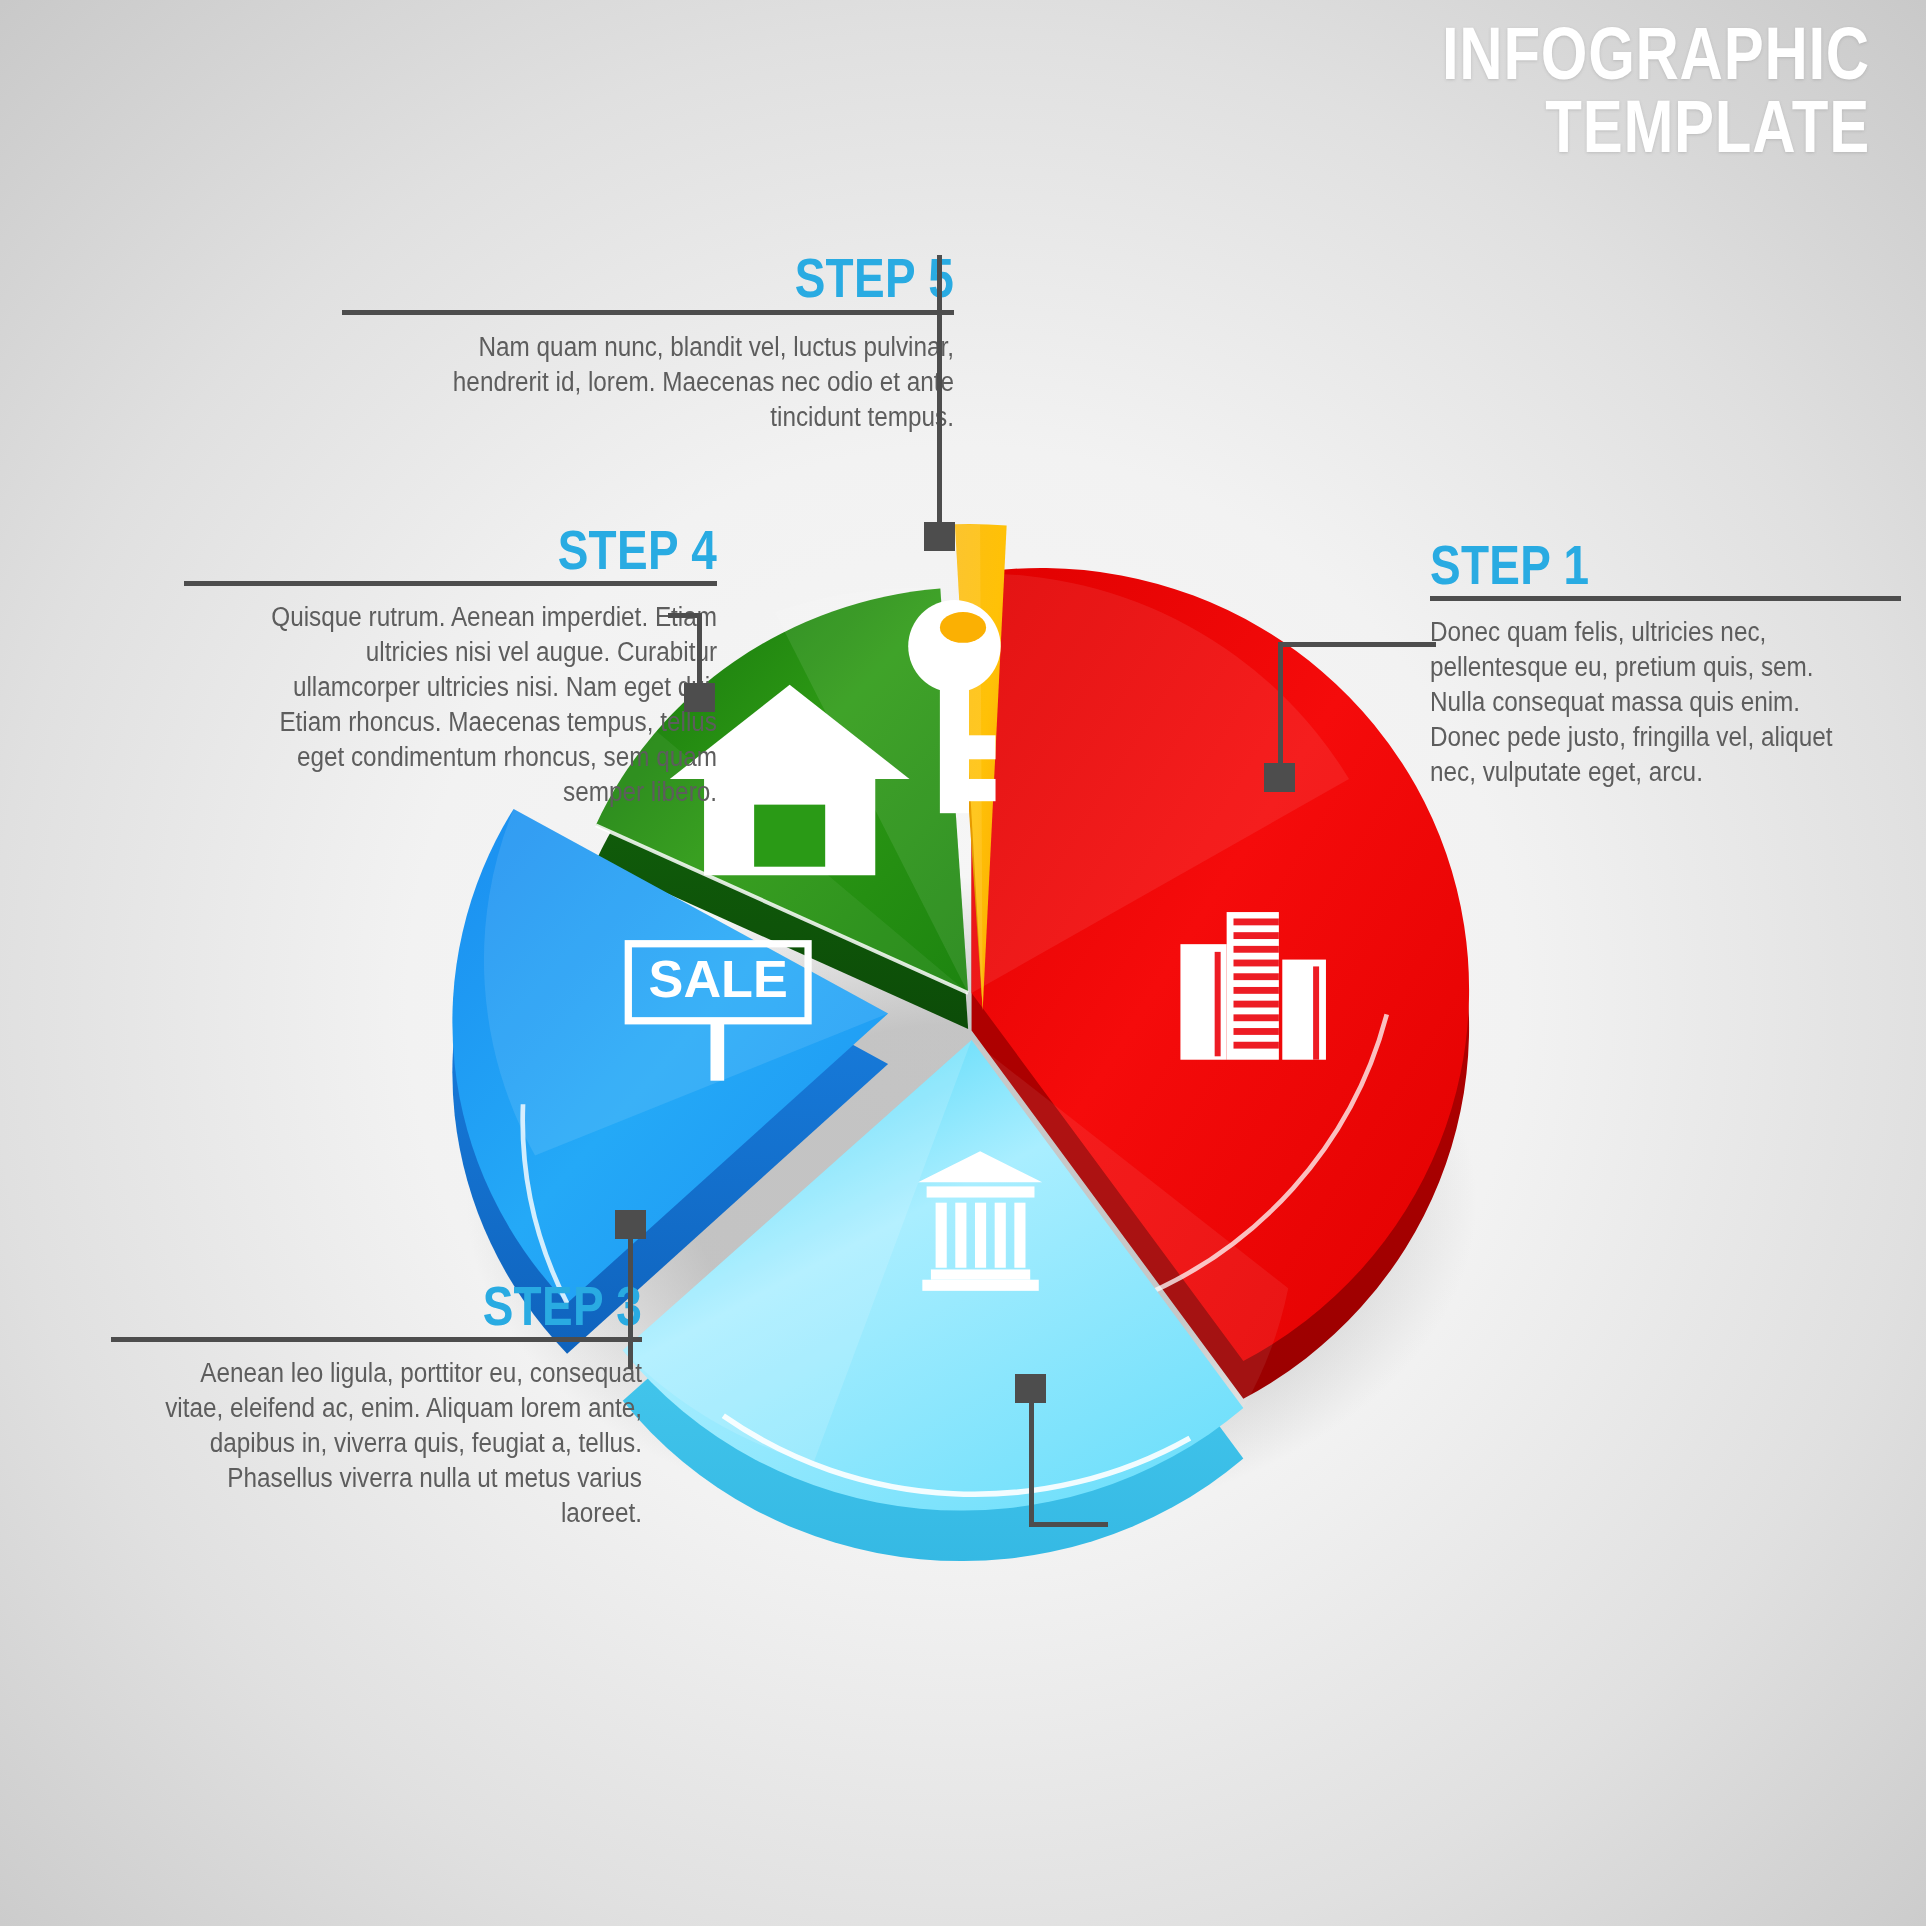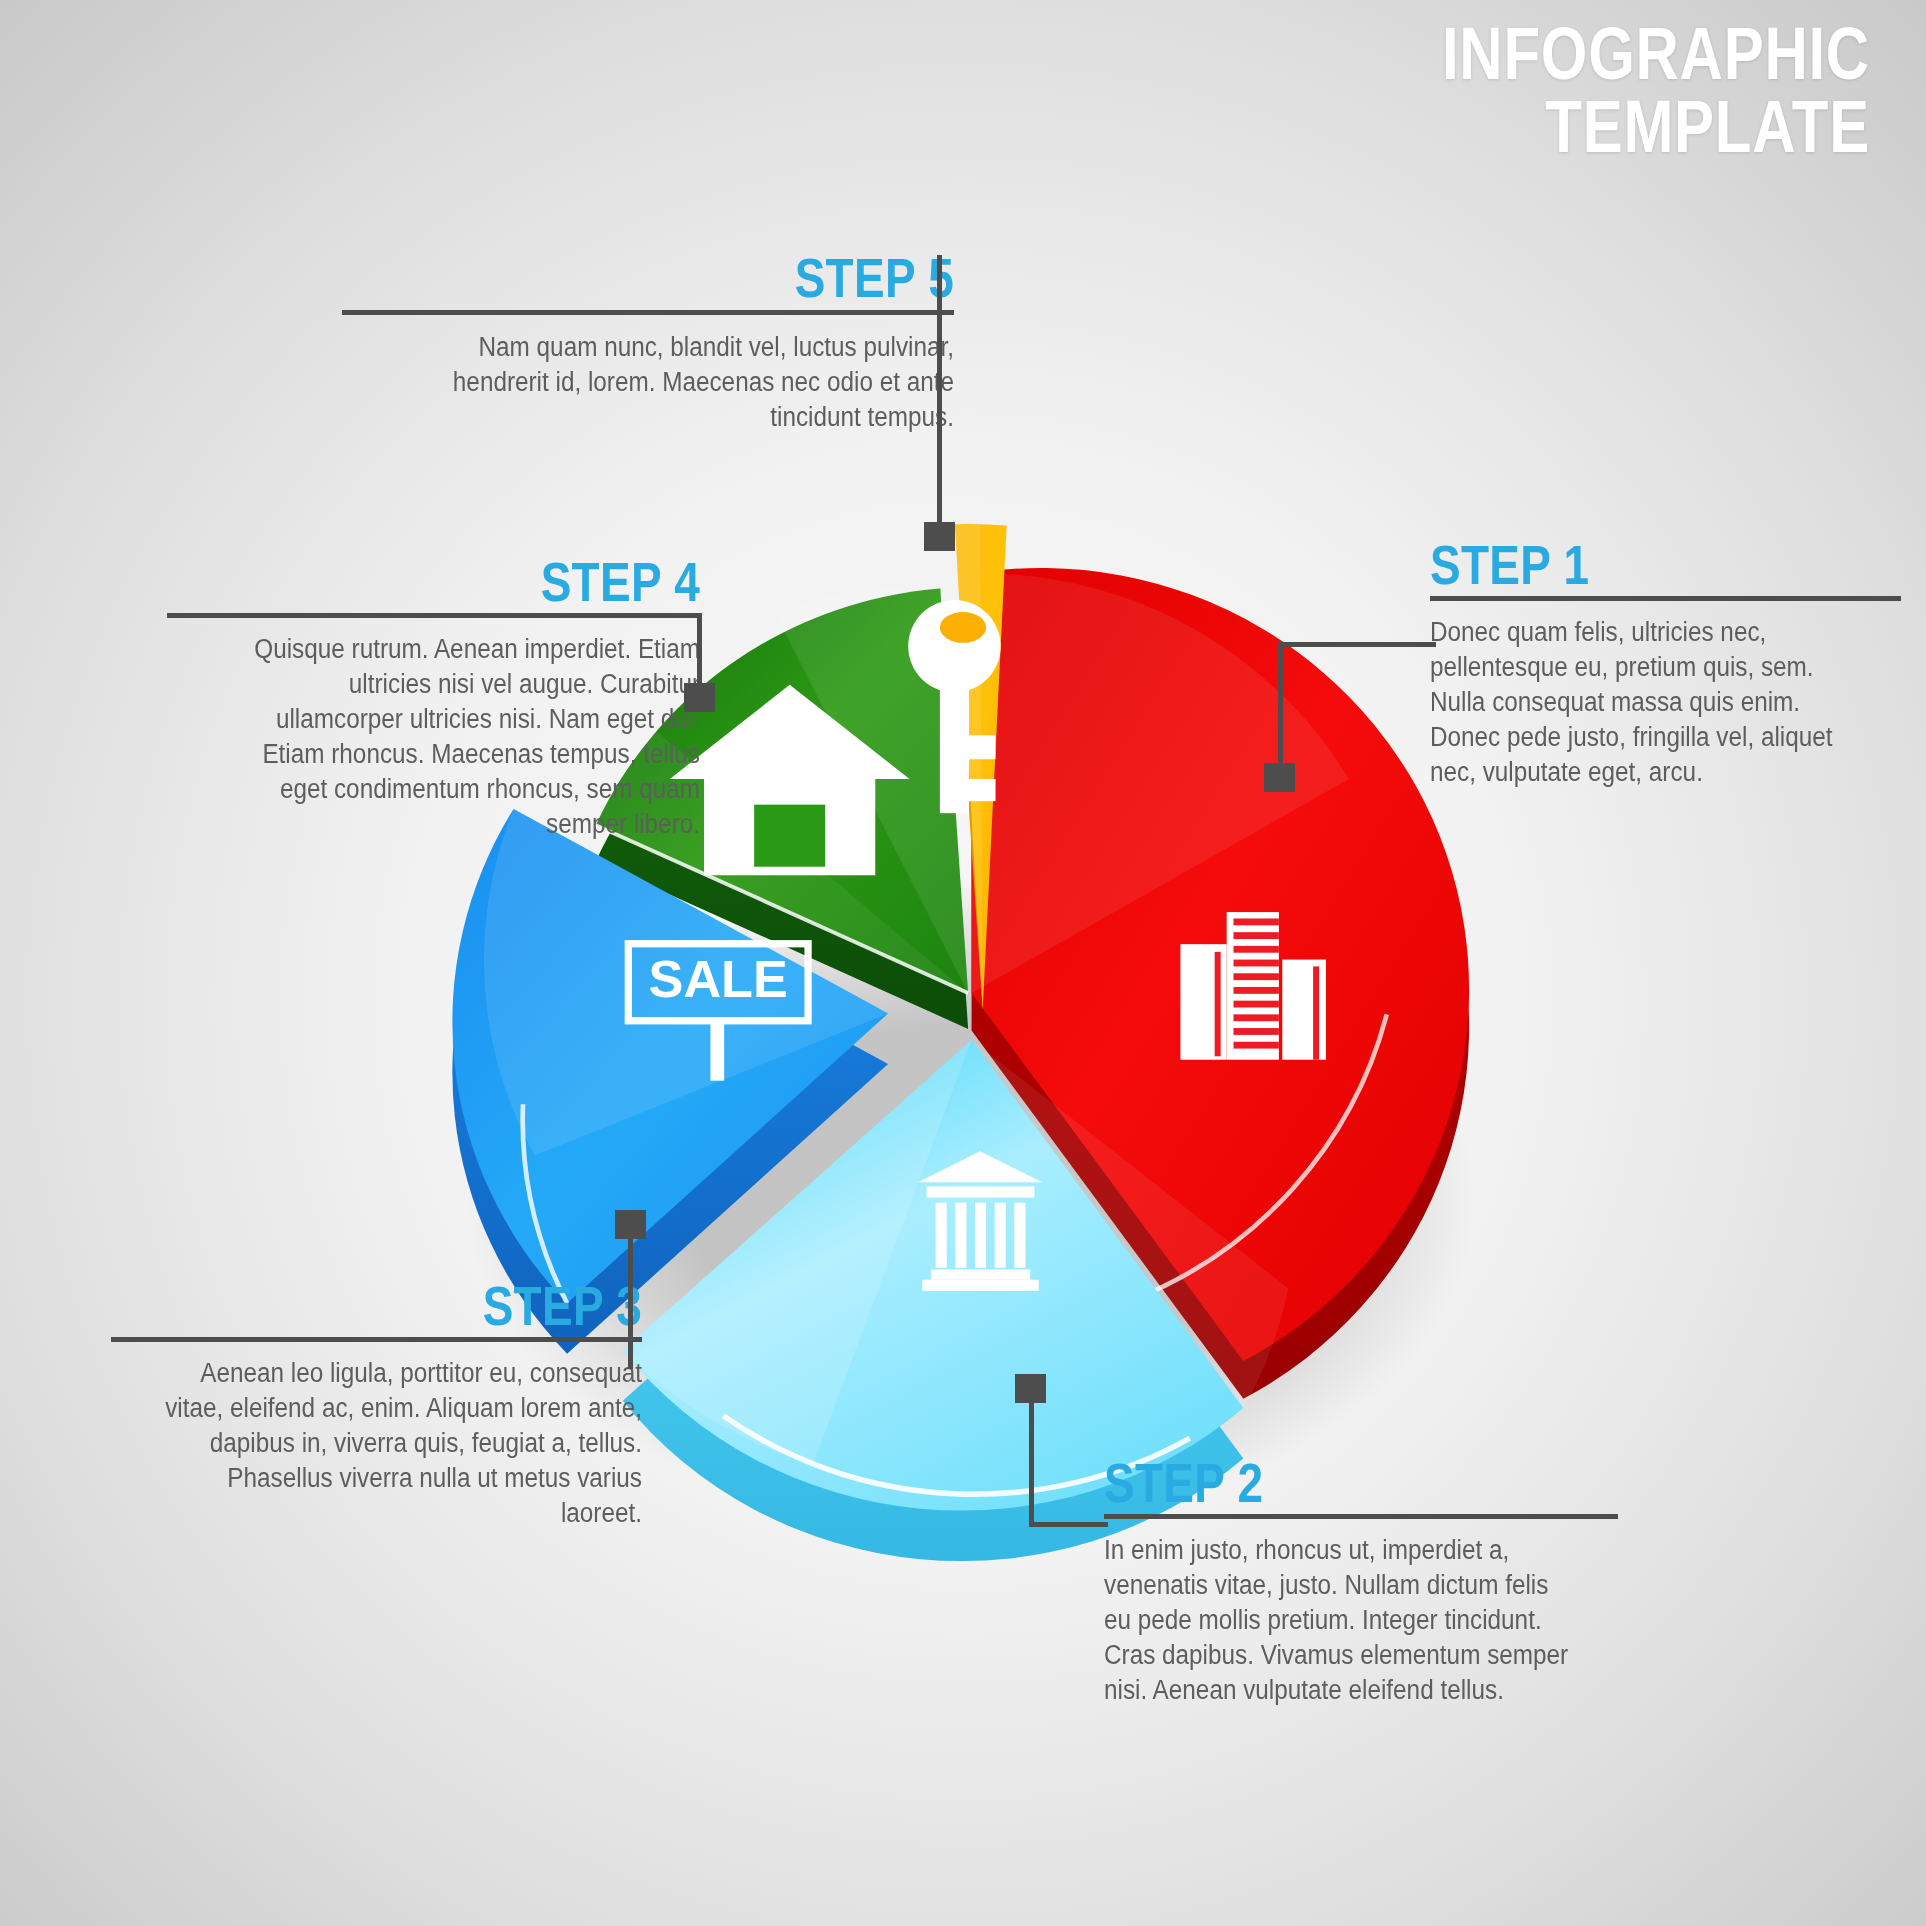--- a/index.html
+++ b/index.html
@@ -237,42 +237,37 @@
 
 
   <div class="step align-right" style="left:342px; top:250px; width:612px;">
     <h2>STEP 5</h2>
     <div class="rule" style="margin-top:4.3px; width:612px;"></div>
     <p style="margin-top:14.6px;">Nam quam nunc, blandit vel, luctus pulvinar, hendrerit id, lorem. Maecenas nec odio et ante tincidunt tempus.</p>
   </div>
   <div class="conn conn-v" style="left:937px; top:255px; height:270px;"></div>
   <div class="marker" style="left:924px; top:522px;"></div>
 
-  <div class="step align-right" style="left:167px; top:522px; width:533px;margin-top:32px;">
+  <div class="step align-right" style="left:184px; top:522px; width:533px;">
     <h2>STEP 4</h2>
     <div class="rule" style="margin-top:3.4px; width:533px;"></div>
     <p style="margin-top:13.7px;">Quisque rutrum. Aenean imperdiet. Etiam ultricies nisi vel augue. Curabitur ullamcorper ultricies nisi. Nam eget dui. Etiam rhoncus. Maecenas tempus, tellus eget condimentum rhoncus, sem quam semper libero.</p>
   </div>
   <div class="conn conn-h" style="left:668px; top:613px; width:34px;"></div>
   <div class="conn conn-v" style="left:697px; top:613px; height:73px;"></div>
   <div class="marker" style="left:684px; top:683px;"></div>
 
   <div class="step align-right" style="left:111px; top:1278px; width:531px;">
     <h2>STEP 3</h2>
     <div class="rule" style="margin-top:3.4px; width:531px;"></div>
     <p style="margin-top:13.7px;">Aenean leo ligula, porttitor eu, consequat vitae, eleifend ac, enim. Aliquam lorem ante, dapibus in, viverra quis, feugiat a, tellus. Phasellus viverra nulla ut metus varius laoreet.</p>
   </div>
   <div class="conn conn-v" style="left:628px; top:1220px; height:149px;"></div>
   <div class="marker" style="left:615px; top:1210px;"></div>
 
-  <div class="step align-left" style="left:1104px; top:1455px; width:531px;">
-    <h2>STEP 2</h2>
-    <div class="rule" style="margin-top:3.4px; width:514px;"></div>
-    <p style="margin-top:13.7px;">In enim justo, rhoncus ut, imperdiet a, venenatis vitae, justo. Nullam dictum felis eu pede mollis pretium. Integer tincidunt. Cras dapibus. Vivamus elementum semper nisi. Aenean vulputate eleifend tellus.</p>
-  </div>
   <div class="conn conn-v" style="left:1029px; top:1402px; height:125px;"></div>
   <div class="conn conn-h" style="left:1029px; top:1522px; width:79px;"></div>
   <div class="marker" style="left:1015px; top:1374px;"></div>
 
   <div class="step align-left" style="left:1430px; top:537px; width:471px;">
     <h2>STEP 1</h2>
     <div class="rule" style="margin-top:3.4px; width:471px;"></div>
     <p style="margin-top:13.7px;">Donec quam felis, ultricies nec, pellentesque eu, pretium quis, sem. Nulla consequat massa quis enim. Donec pede justo, fringilla vel, aliquet nec, vulputate eget, arcu.</p>
   </div>
   <div class="conn conn-h" style="left:1278px; top:642px; width:158px;"></div>

